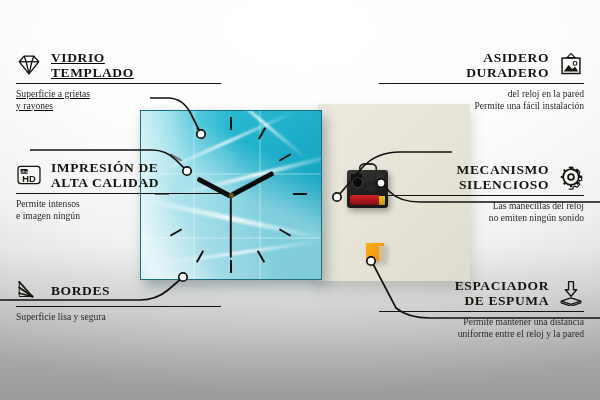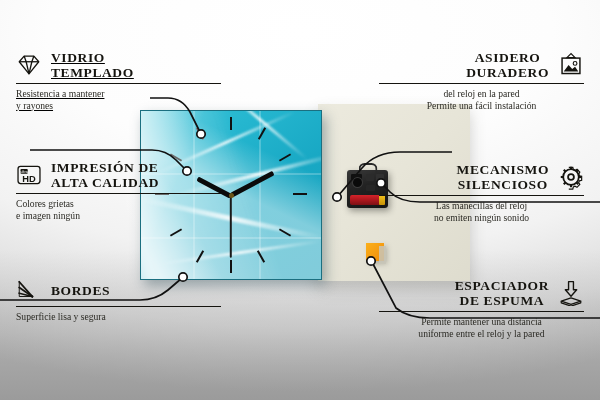--- a/index.html
+++ b/index.html
@@ -70,21 +70,21 @@
     position:absolute;left:366px;top:243px;width:18px;height:18px;
     background:linear-gradient(135deg,#fbb01a,#f08c0a);
     box-shadow:3px 3px 5px rgba(90,85,70,.35);
   }
   .spacer:after{content:"";position:absolute;left:13px;top:3px;width:7px;height:18px;
     background:rgba(200,198,185,.85);}
 
   
   .callout{position:absolute;width:205px;}
   .co-left{text-align:left;}
-  .co-right{text-align:center;}
+  .co-right{text-align:right;}
   .co-head{display:flex;align-items:center;gap:9px;}
   .co-right .co-head{flex-direction:row-reverse;}
   .co-title{font-size:13.5px;line-height:15px;letter-spacing:.6px;color:#15140f;font-weight:bold;text-transform:uppercase;}
   .rule{height:1px;background:#15140f;margin:3px 0 4px 0;}
   .co-sub{font-size:9.6px;line-height:11.5px;color:#2b2a24;}
   .ic{width:26px;height:26px;flex:0 0 26px;display:block;}
 
   svg.lines{position:absolute;left:0;top:0;width:600px;height:400px;pointer-events:none;}
 </style>
 </head>
@@ -169,39 +169,39 @@
             <path d="M10 5 L12.5 12 L16 27"></path>
             <path d="M22 5 L19.5 12 L16 27"></path>
         </g>
       </svg>
       <div>
         <div class="co-title">VIDRIO</div>
         <div class="co-title">TEMPLADO</div>
       </div>
     </div>
     <div class="rule"></div>
-    <div class="co-sub">Resistencia a mantener</div>
+    <div class="co-sub">Superficie a grietas</div>
     <div class="co-sub">y rayones</div>
   </div>
 
   <div class="callout co-left" style="left:16px;top:160px;">
     <div class="co-head">
       <svg class="ic" viewBox="0 0 32 32">
         <rect x="2.5" y="5.5" width="27" height="21" rx="3" fill="none" stroke="#15140f" stroke-width="1.6"></rect>
         <rect x="5.5" y="8.5" width="9" height="6" rx="1.2" fill="#15140f"></rect>
         <text x="10" y="13.6" font-family="Liberation Sans, sans-serif" font-size="5" fill="#ffffff" text-anchor="middle">ultra</text>
         <text x="16" y="24" font-family="Liberation Sans, sans-serif" font-size="11.5" font-weight="bold" fill="#15140f" text-anchor="middle">HD</text>
       </svg>
       <div>
         <div class="co-title">IMPRESIÓN DE</div>
         <div class="co-title">ALTA CALIDAD</div>
       </div>
     </div>
     <div class="rule"></div>
-    <div class="co-sub">Colores grietas</div>
+    <div class="co-sub">Permite intensos</div>
     <div class="co-sub">e imagen ningún</div>
   </div>
 
   <div class="callout co-left" style="left:16px;top:277px;">
     <div class="co-head">
       <svg class="ic" viewBox="0 0 32 32">
         <g stroke="#15140f" stroke-width="2.1" fill="none" stroke-linecap="square">
           <path d="M4 6 L20 24"></path>
             <path d="M4 13 L20 24"></path>
             <path d="M4 20 L20 24"></path>

